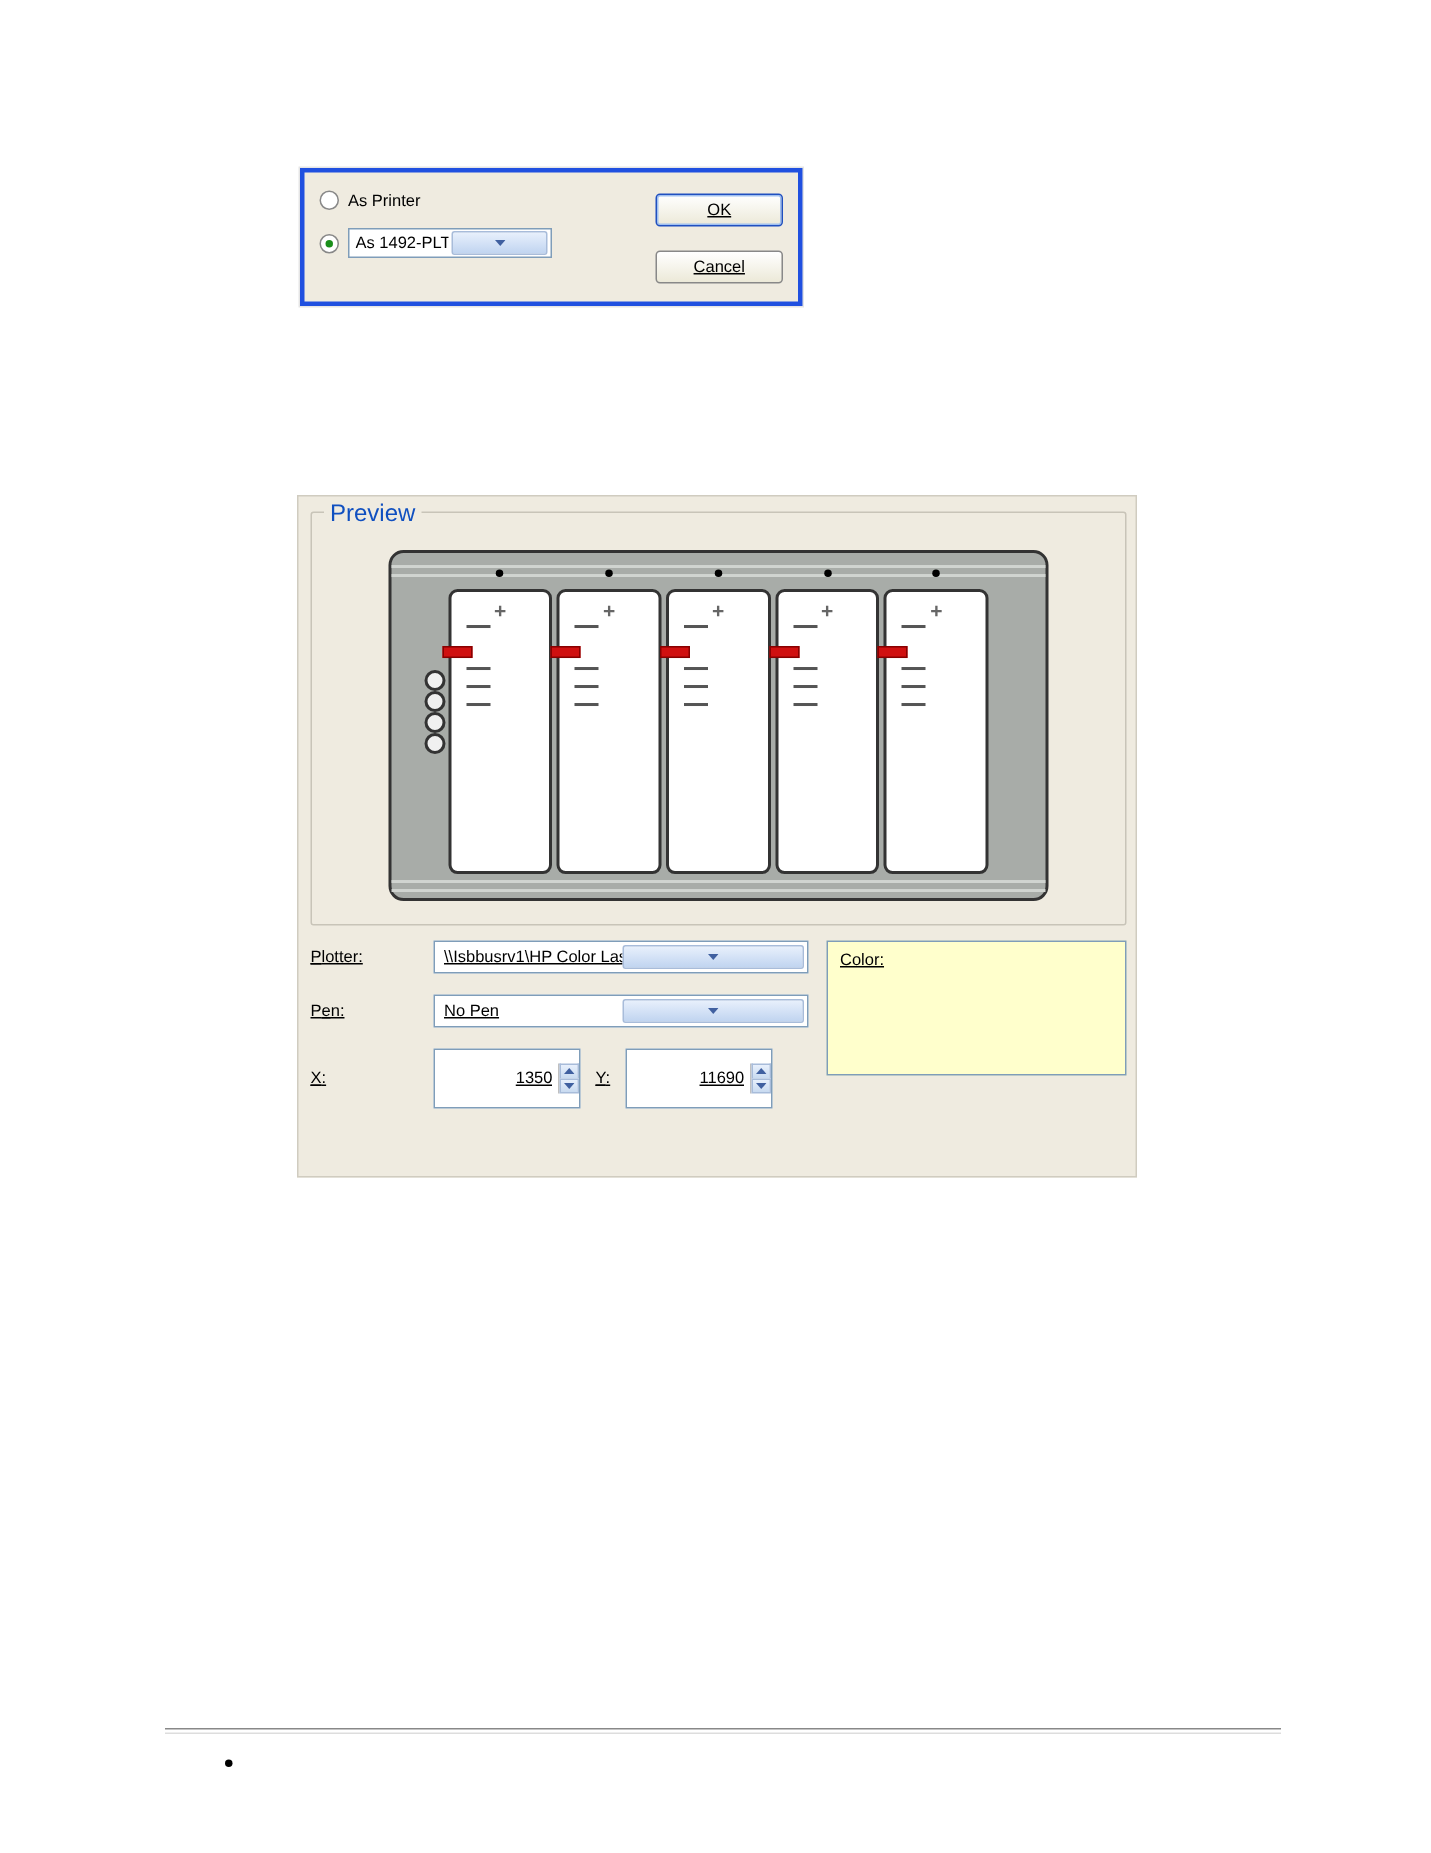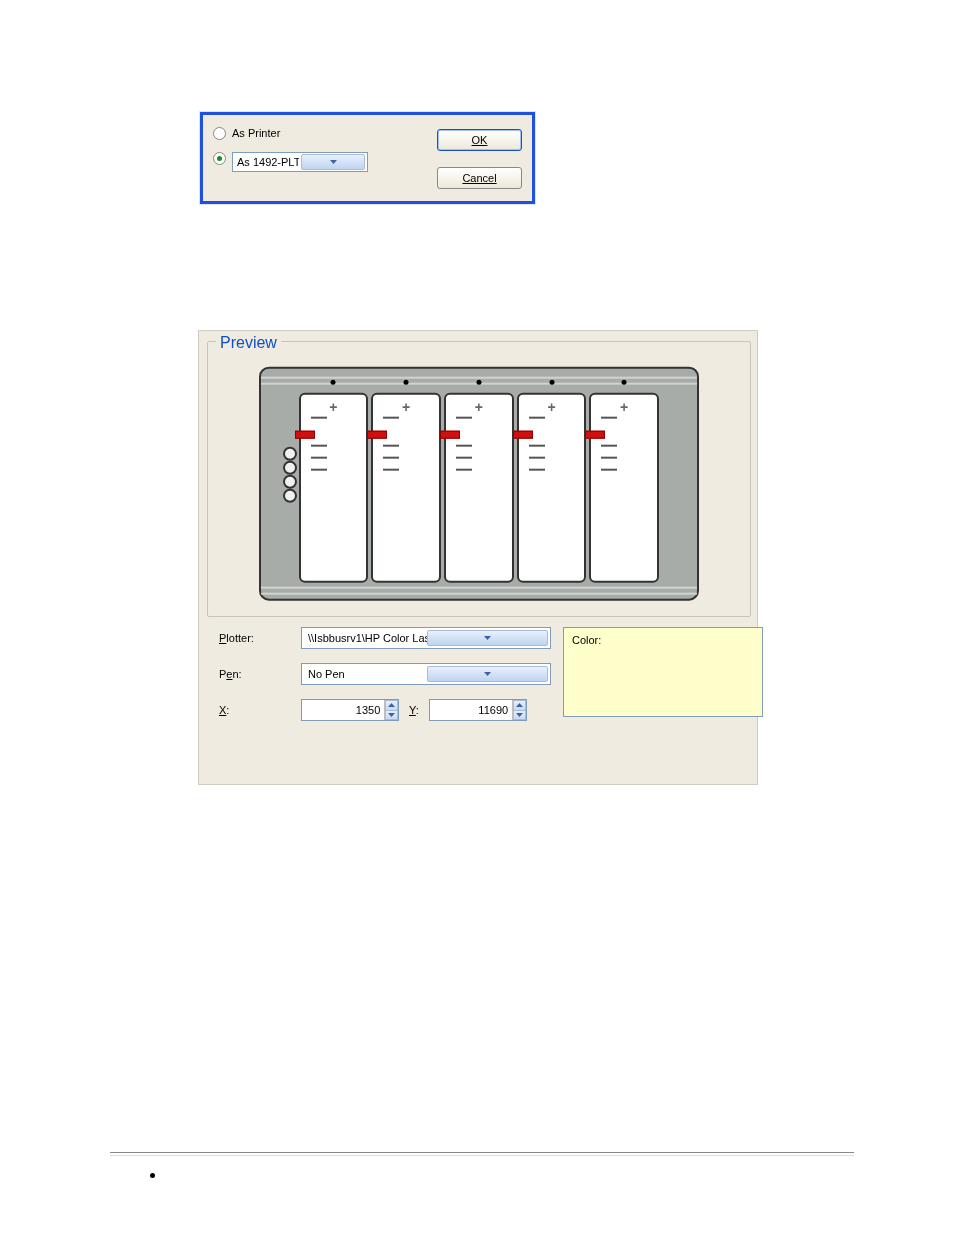--- a/index.html
+++ b/index.html
@@ -44,21 +44,21 @@
       justify-content: center;
       cursor: pointer;
     }
     .close-btn svg { width: 12px; height: 12px; }
     .dialog1-body {
       padding: 12px 10px 12px 10px;
       display: flex;
       gap: 16px;
     }
     .radio-col { flex: 1; display: flex; flex-direction: column; gap: 12px; }
-    .radio-row { display: flex; gap: 6px; }
+    .radio-row { display: flex; align-items: center; gap: 6px; }
     .radio {
       width: 13px; height: 13px; border-radius: 50%;
       border: 1px solid #888; background: #fff;
       display: inline-flex; align-items: center; justify-content: center;
       cursor: pointer;
     }
     .radio.selected::after {
       content: ""; width: 5px; height: 5px; border-radius: 50%;
       background: #1a8f1a;
     }
@@ -143,26 +143,27 @@
       width: 20px; height: 8px; background: #d01010;
       border: 1px solid #800;
     }
     .tick {
       position: absolute; left: 10px; height: 2px; width: 16px; background: #555;
     }
     
     
     .form-grid {
       position: absolute;
-      left: 20px; top: 296px;
+      left: 8px; top: 296px;
       width: 544px;
       display: grid;
       grid-template-columns: 82px 250px 1fr;
       row-gap: 14px;
       align-items: center;
+      text-decoration: underline;
     }
     .lbl { font-size: 11px; color: #000; }
     .lbl .ul { text-decoration: underline; }
     .combo {
       border: 1px solid #7f9db9; background: #fff;
       height: 22px; display: flex; align-items: center;
       padding: 0 2px 0 6px; cursor: pointer;
     }
     .combo span { flex: 1; font-size: 11px; overflow: hidden; white-space: nowrap; }
     .info-box {
@@ -171,21 +172,21 @@
       background: #ffffcc;
       border: 1px solid #7f9db9;
       padding: 6px 8px;
       font-size: 11px;
       align-self: start;
       height: 90px;
     }
     .xy-row { display: flex; align-items: center; gap: 10px; }
     .spinner {
       border: 1px solid #7f9db9; background: #fff;
-      height: 22px; width: 98px; display: flex; align-items: center;
+      height: 40px; width: 98px; display: flex; align-items: center;
     }
     .spinner input {
       border: none; width: 100%; text-align: right;
       padding: 0 4px; font-size: 11px; outline: none;
       font-family: inherit;
     }
     .spin-btns {
       width: 16px; height: 20px; display: flex; flex-direction: column;
       border-left: 1px solid #c0c0c0;
     }

